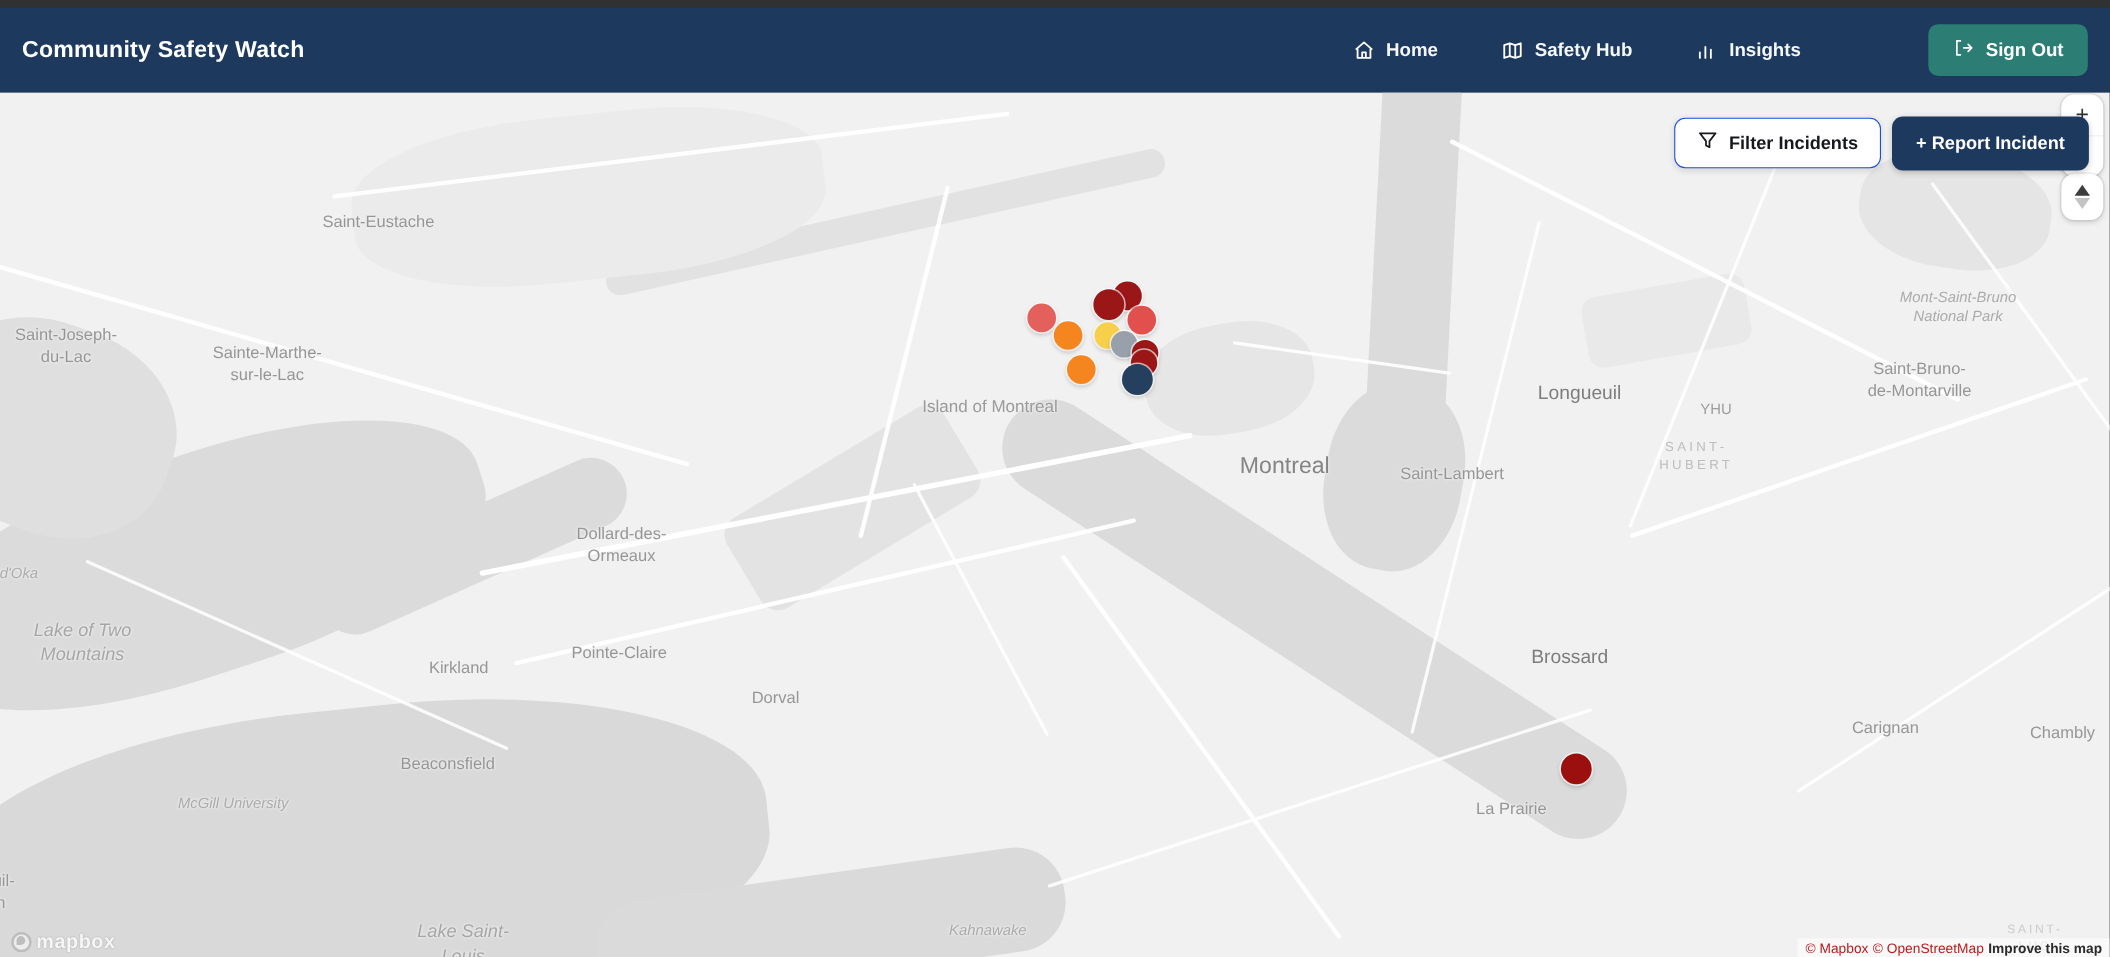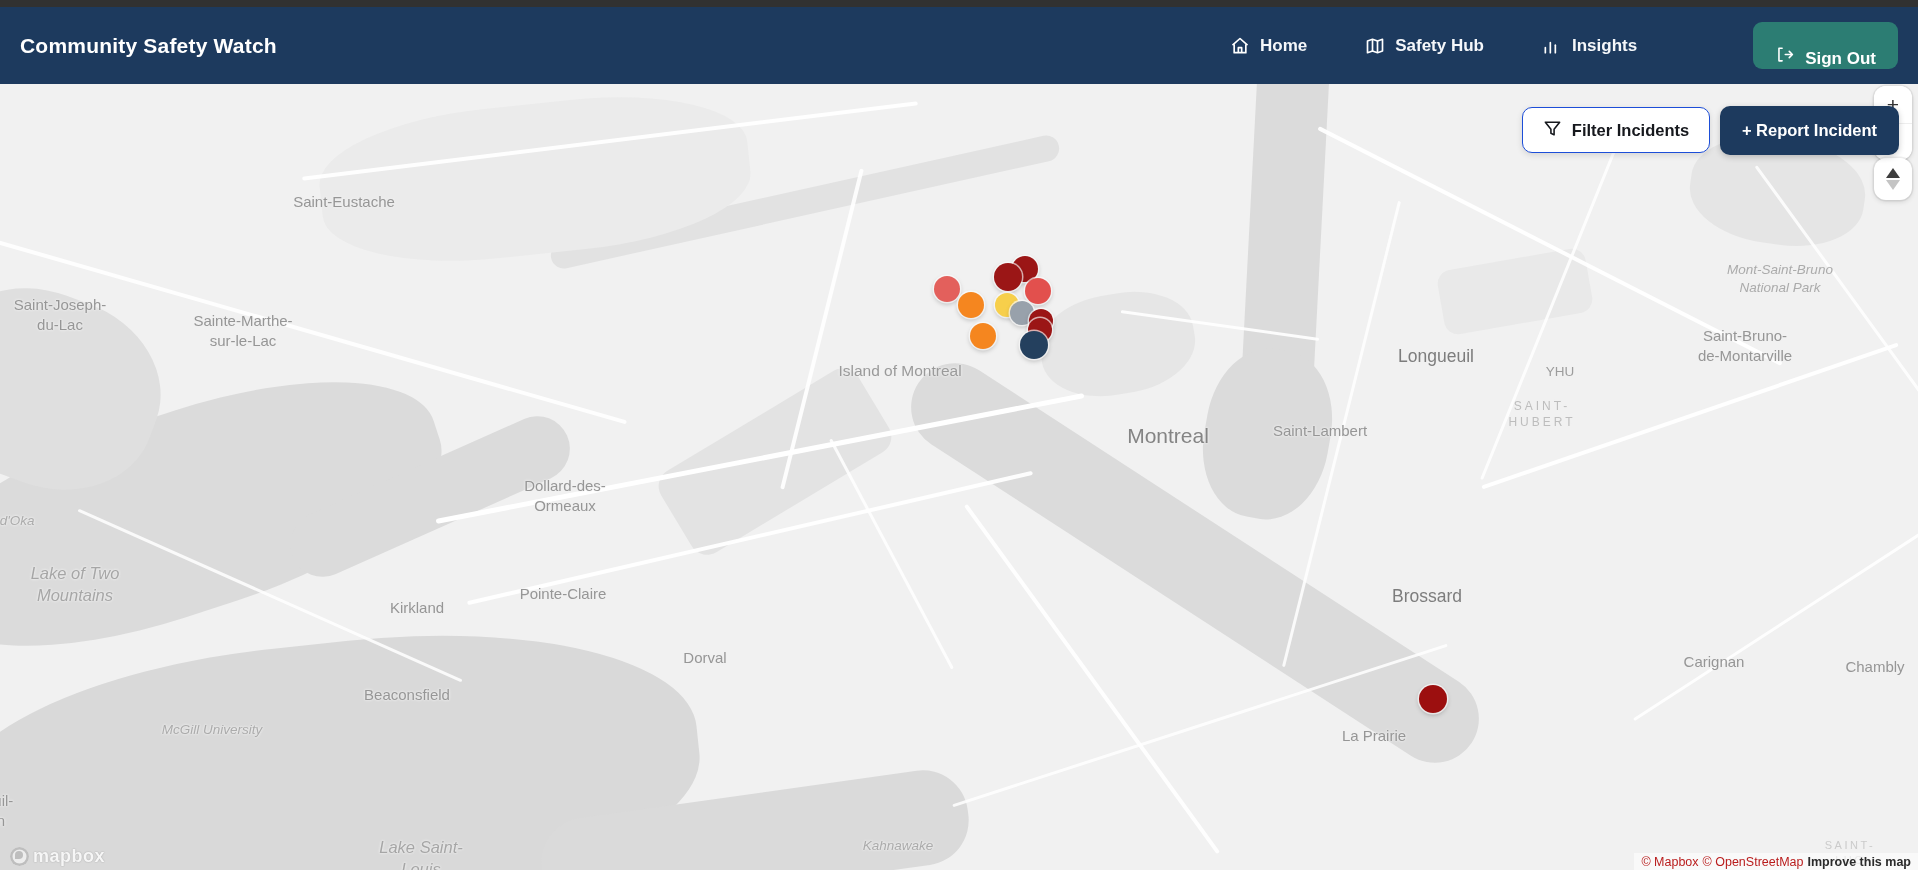--- a/index.html
+++ b/index.html
@@ -5,21 +5,21 @@
   html,body{margin:0;padding:0;background:#303030;}
   body{width:1918px;height:870px;overflow:hidden;font-family:"Liberation Sans",sans-serif;position:relative;}
 
   
   .top-strip{position:absolute;left:0;top:0;width:1918px;height:7px;background:#313131;}
   .header{position:absolute;left:0;top:7px;width:1918px;height:77px;background:#1d3a5e;display:flex;align-items:center;justify-content:space-between;box-sizing:border-box;padding:0 20px;z-index:50;}
   .app-title{color:#ffffff;font-size:21px;font-weight:bold;letter-spacing:.2px;}
   .nav{display:flex;align-items:center;gap:58px;}
   .nav-item{display:flex;align-items:center;gap:10px;color:#f5f7fa;font-size:17px;font-weight:600;cursor:pointer;}
   .nav-item svg{display:block;}
-  .signout-btn{display:flex;align-items:flex-end;gap:11px;background:#2c7d73;color:#ffffff;border:none;border-radius:9px;padding:0 22px;height:47px;font-size:17px;font-weight:600;font-family:inherit;cursor:pointer;margin-left:58px;}
+  .signout-btn{display:flex;align-items:center;gap:11px;background:#2c7d73;color:#ffffff;border:none;border-radius:9px;padding:0 22px;height:47px;font-size:17px;font-weight:600;font-family:inherit;cursor:pointer;margin-left:58px;}
 
   
   .map{position:absolute;left:0;top:84px;width:1918px;height:786px;background:#f1f1f1;overflow:hidden;cursor:grab;}
   .shape{position:absolute;}
   .lbl{position:absolute;transform:translate(-50%,-50%);white-space:pre-line;text-align:center;color:#969696;line-height:1.32;text-shadow:0 0 2px #f1f1f1,0 0 3px #f1f1f1;pointer-events:none;}
   .lbl.left{transform:translate(0,-50%);text-align:left;}
   .lbl.city{font-size:15px;color:#969696;}
   .lbl.town{font-size:13.5px;color:#9d9d9d;}
   .lbl.big{font-size:17.5px;color:#7d7d7d;}
   .lbl.metro{font-size:21px;color:#848484;}
@@ -142,30 +142,30 @@
 du-Lac</div>
       <div class="lbl city" style="left: 243px; top: 247px; text-align: center;">Sainte-Marthe-
 sur-le-Lac</div>
       <div class="lbl italic left" style="left: -22px; top: 437px;">nal d'Oka</div>
       <div class="lbl water" style="left: 75px; top: 501px;">Lake of Two
 Mountains</div>
       <div class="lbl city" style="left: 565px; top: 412px;">Dollard-des-
 Ormeaux</div>
       <div class="lbl city" style="left: 417px; top: 524px;">Kirkland</div>
       <div class="lbl city" style="left: 563px; top: 510px;">Pointe-Claire</div>
-      <div class="lbl city" style="left: 705px; top: 574px; text-align: center;">Dorval</div>
+      <div class="lbl city" style="left: 705px; top: 551px; text-align: center;">Dorval</div>
       <div class="lbl city" style="left: 407px; top: 611px;">Beaconsfield</div>
       <div class="lbl italic" style="left: 212px; top: 614px; margin-top: 32px;">McGill University</div>
       <div class="lbl water" style="left: 421px; top: 775px;">Lake Saint-
 Louis</div>
       <div class="lbl city left" style="left: -20px; top: 727px;">reuil-
 rion</div>
       <div class="lbl italic" style="left: 898px; top: 762px;">Kahnawake</div>
       <div class="lbl island" style="left: 900px; top: 287px;">Island of Montreal</div>
-      <div class="lbl metro" style="left: 1168px; top: 352px;">Montreal</div>
+      <div class="lbl metro" style="left: 1168px; top: 340px;">Montreal</div>
       <div class="lbl city" style="left: 1320px; top: 347px;">Saint-Lambert</div>
       <div class="lbl big" style="left: 1436px; top: 273px;">Longueuil</div>
       <div class="lbl town" style="left: 1560px; top: 288px;">YHU</div>
       <div class="lbl code" style="left: 1542px; top: 331px;">SAINT-
 HUBERT</div>
       <div class="lbl big" style="left: 1427px; top: 513px;">Brossard</div>
       <div class="lbl city" style="left: 1374px; top: 652px;">La Prairie</div>
       <div class="lbl city" style="left: 1714px; top: 578px;">Carignan</div>
       <div class="lbl city" style="left: 1875px; top: 544px; margin-top: 39px;">Chambly</div>
       <div class="lbl italic" style="left: 1780px; top: 195px;">Mont-Saint-Bruno

